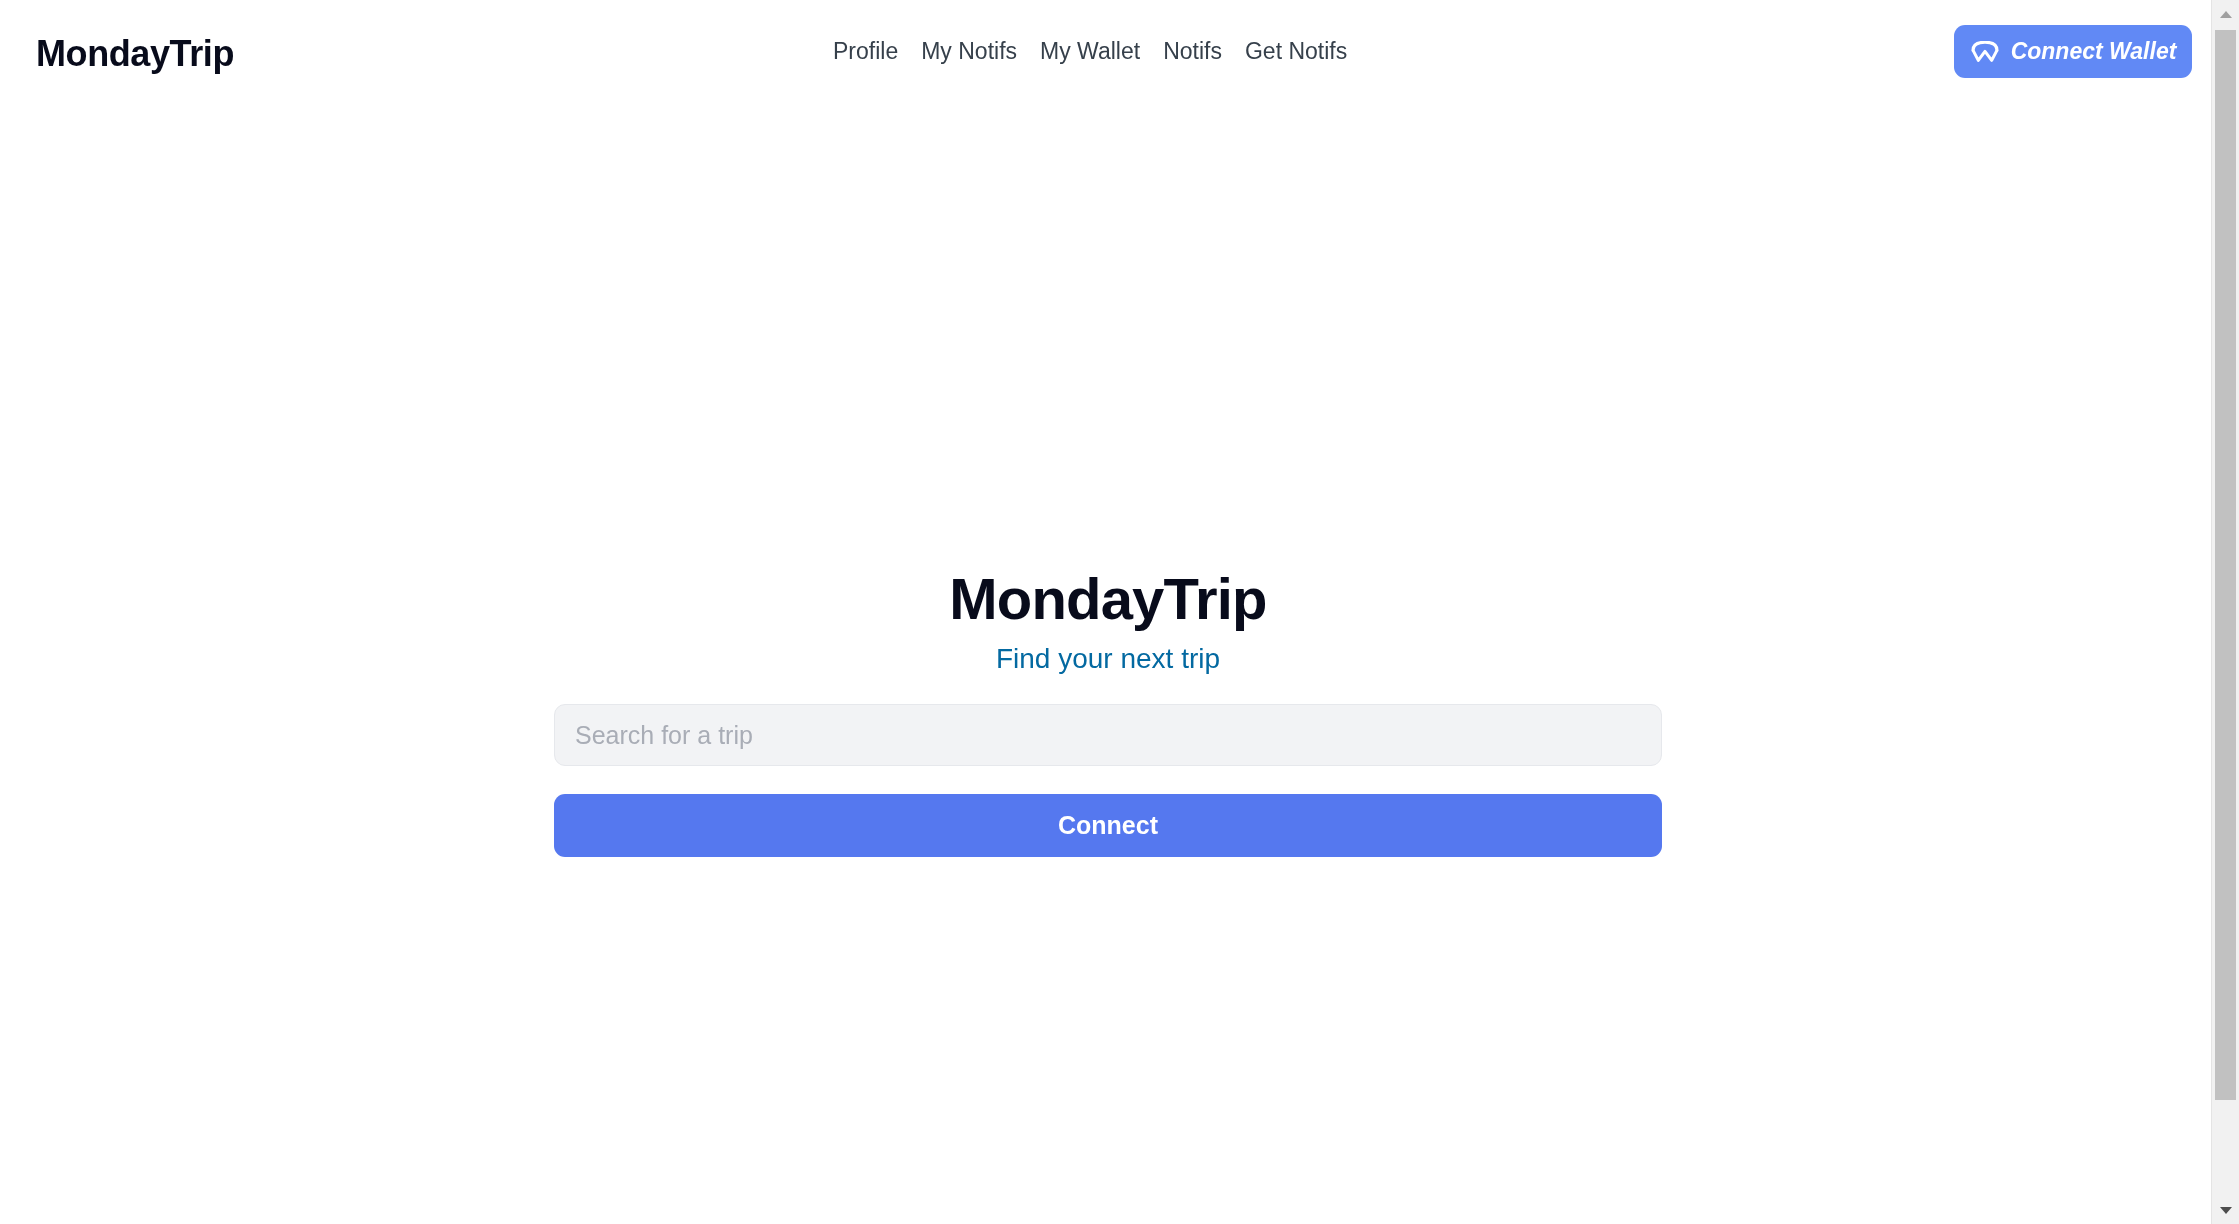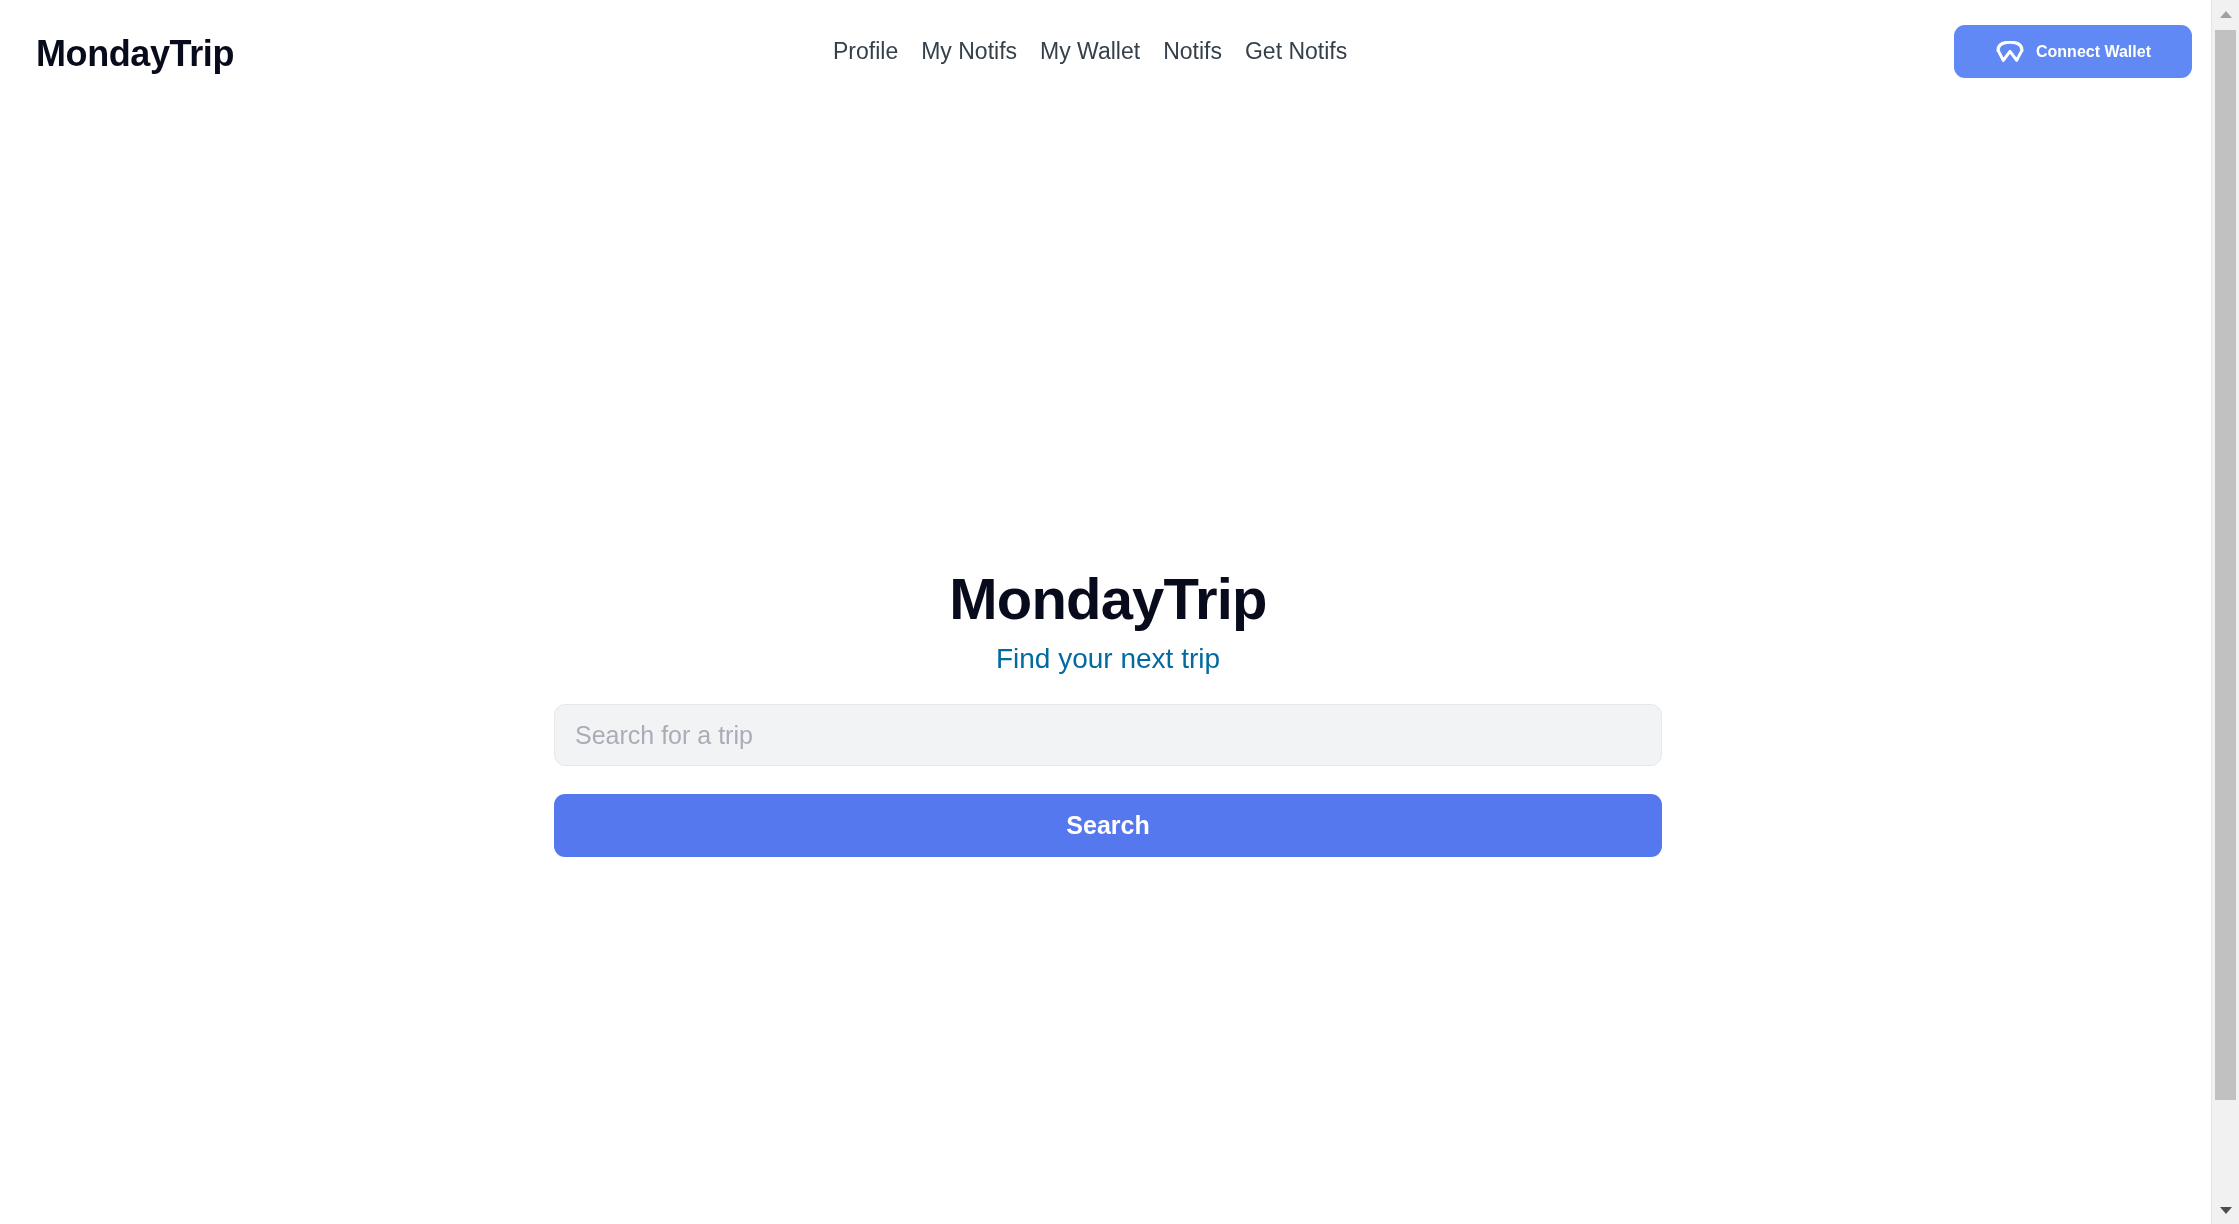--- a/index.html
+++ b/index.html
@@ -79,25 +79,26 @@
     border-radius: 11px;
     display: flex;
     align-items: center;
     justify-content: center;
     gap: 11px;
     cursor: pointer;
     padding: 0 18px;
   }
 
   .wallet-btn-label {
-    font-size: 16px;
+    font-size: 23px;
     font-weight: 700;
     color: #ffffff;
     white-space: nowrap;
     line-height: 1;
+    font-style: italic;
   }
 
   .wallet-icon {
     display: block;
     width: 30px;
     height: 22px;
     flex: 0 0 auto;
   }
 
   
@@ -242,21 +243,21 @@
 
     </div>
 
     <div class="hero">
       <div class="hero-title">MondayTrip</div>
       <div class="hero-subtitle">Find your next trip</div>
     </div>
 
     <div class="search-area">
       <input class="search-input" type="text" placeholder="Search for a trip" style="">
-      <button class="search-btn">Search</button>
+      <button class="search-btn">Connect</button>
     </div>
 
   </div>
 
   <div class="scrollbar">
     <div class="sb-btn up">
       <span class="sb-arrow up"></span>
     </div>
     <div class="sb-thumb"></div>
     <div class="sb-btn down">

